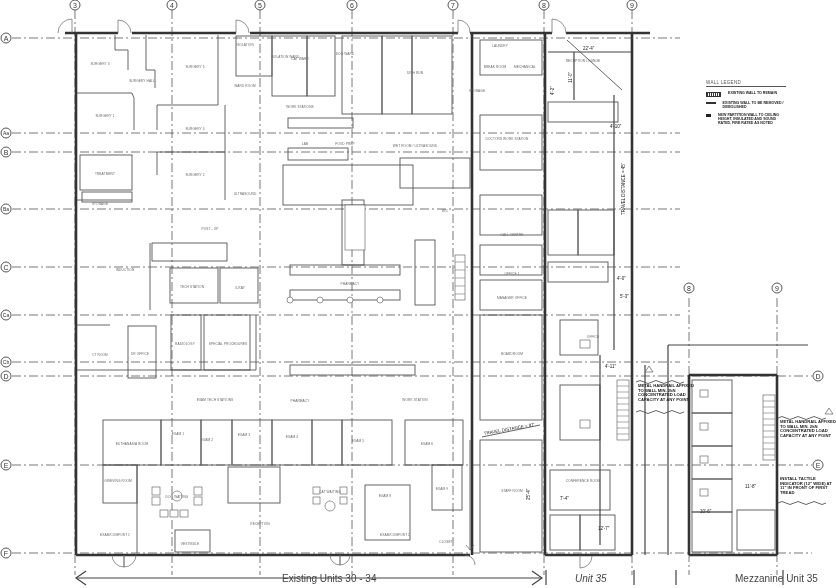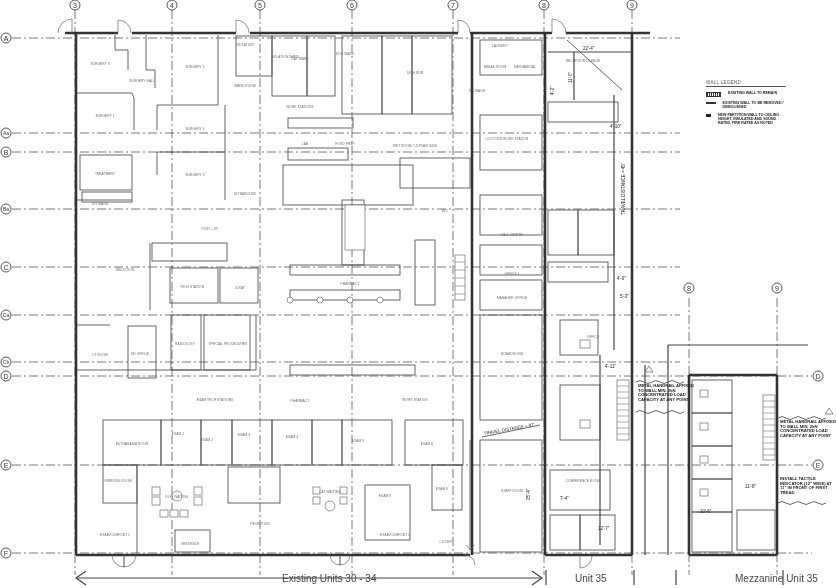--- a/index.html
+++ b/index.html
@@ -414,14 +414,14 @@
     <div class="legend-swatch" style="border-top:2px dashed #333; height:0;"></div>
     <div class="legend-text">EXISTING WALL TO BE REMOVED / DEMOLISHED</div>
   </div>
   <div class="legend-row">
     <div class="legend-swatch" style="background:#222;"></div>
     <div class="legend-text">NEW PARTITION WALL TO CEILING HEIGHT, INSULATED AND SOUND RATED, FIRE RATED AS NOTED</div>
   </div>
 </div>
 
 <div class="label-bottom" style="left:282px; top:573px;">Existing Units 30 - 34</div>
-<div class="label-bottom" style="left:575px; top:573px;">Unit 35</div>
+<div class="label-bottom" style="left:575px; top:573px;font-style:italic;">Unit 35</div>
 <div class="label-bottom" style="left:711px; top:573px;padding-left:24px;">Mezzanine Unit 35</div>
 
 </body></html>

